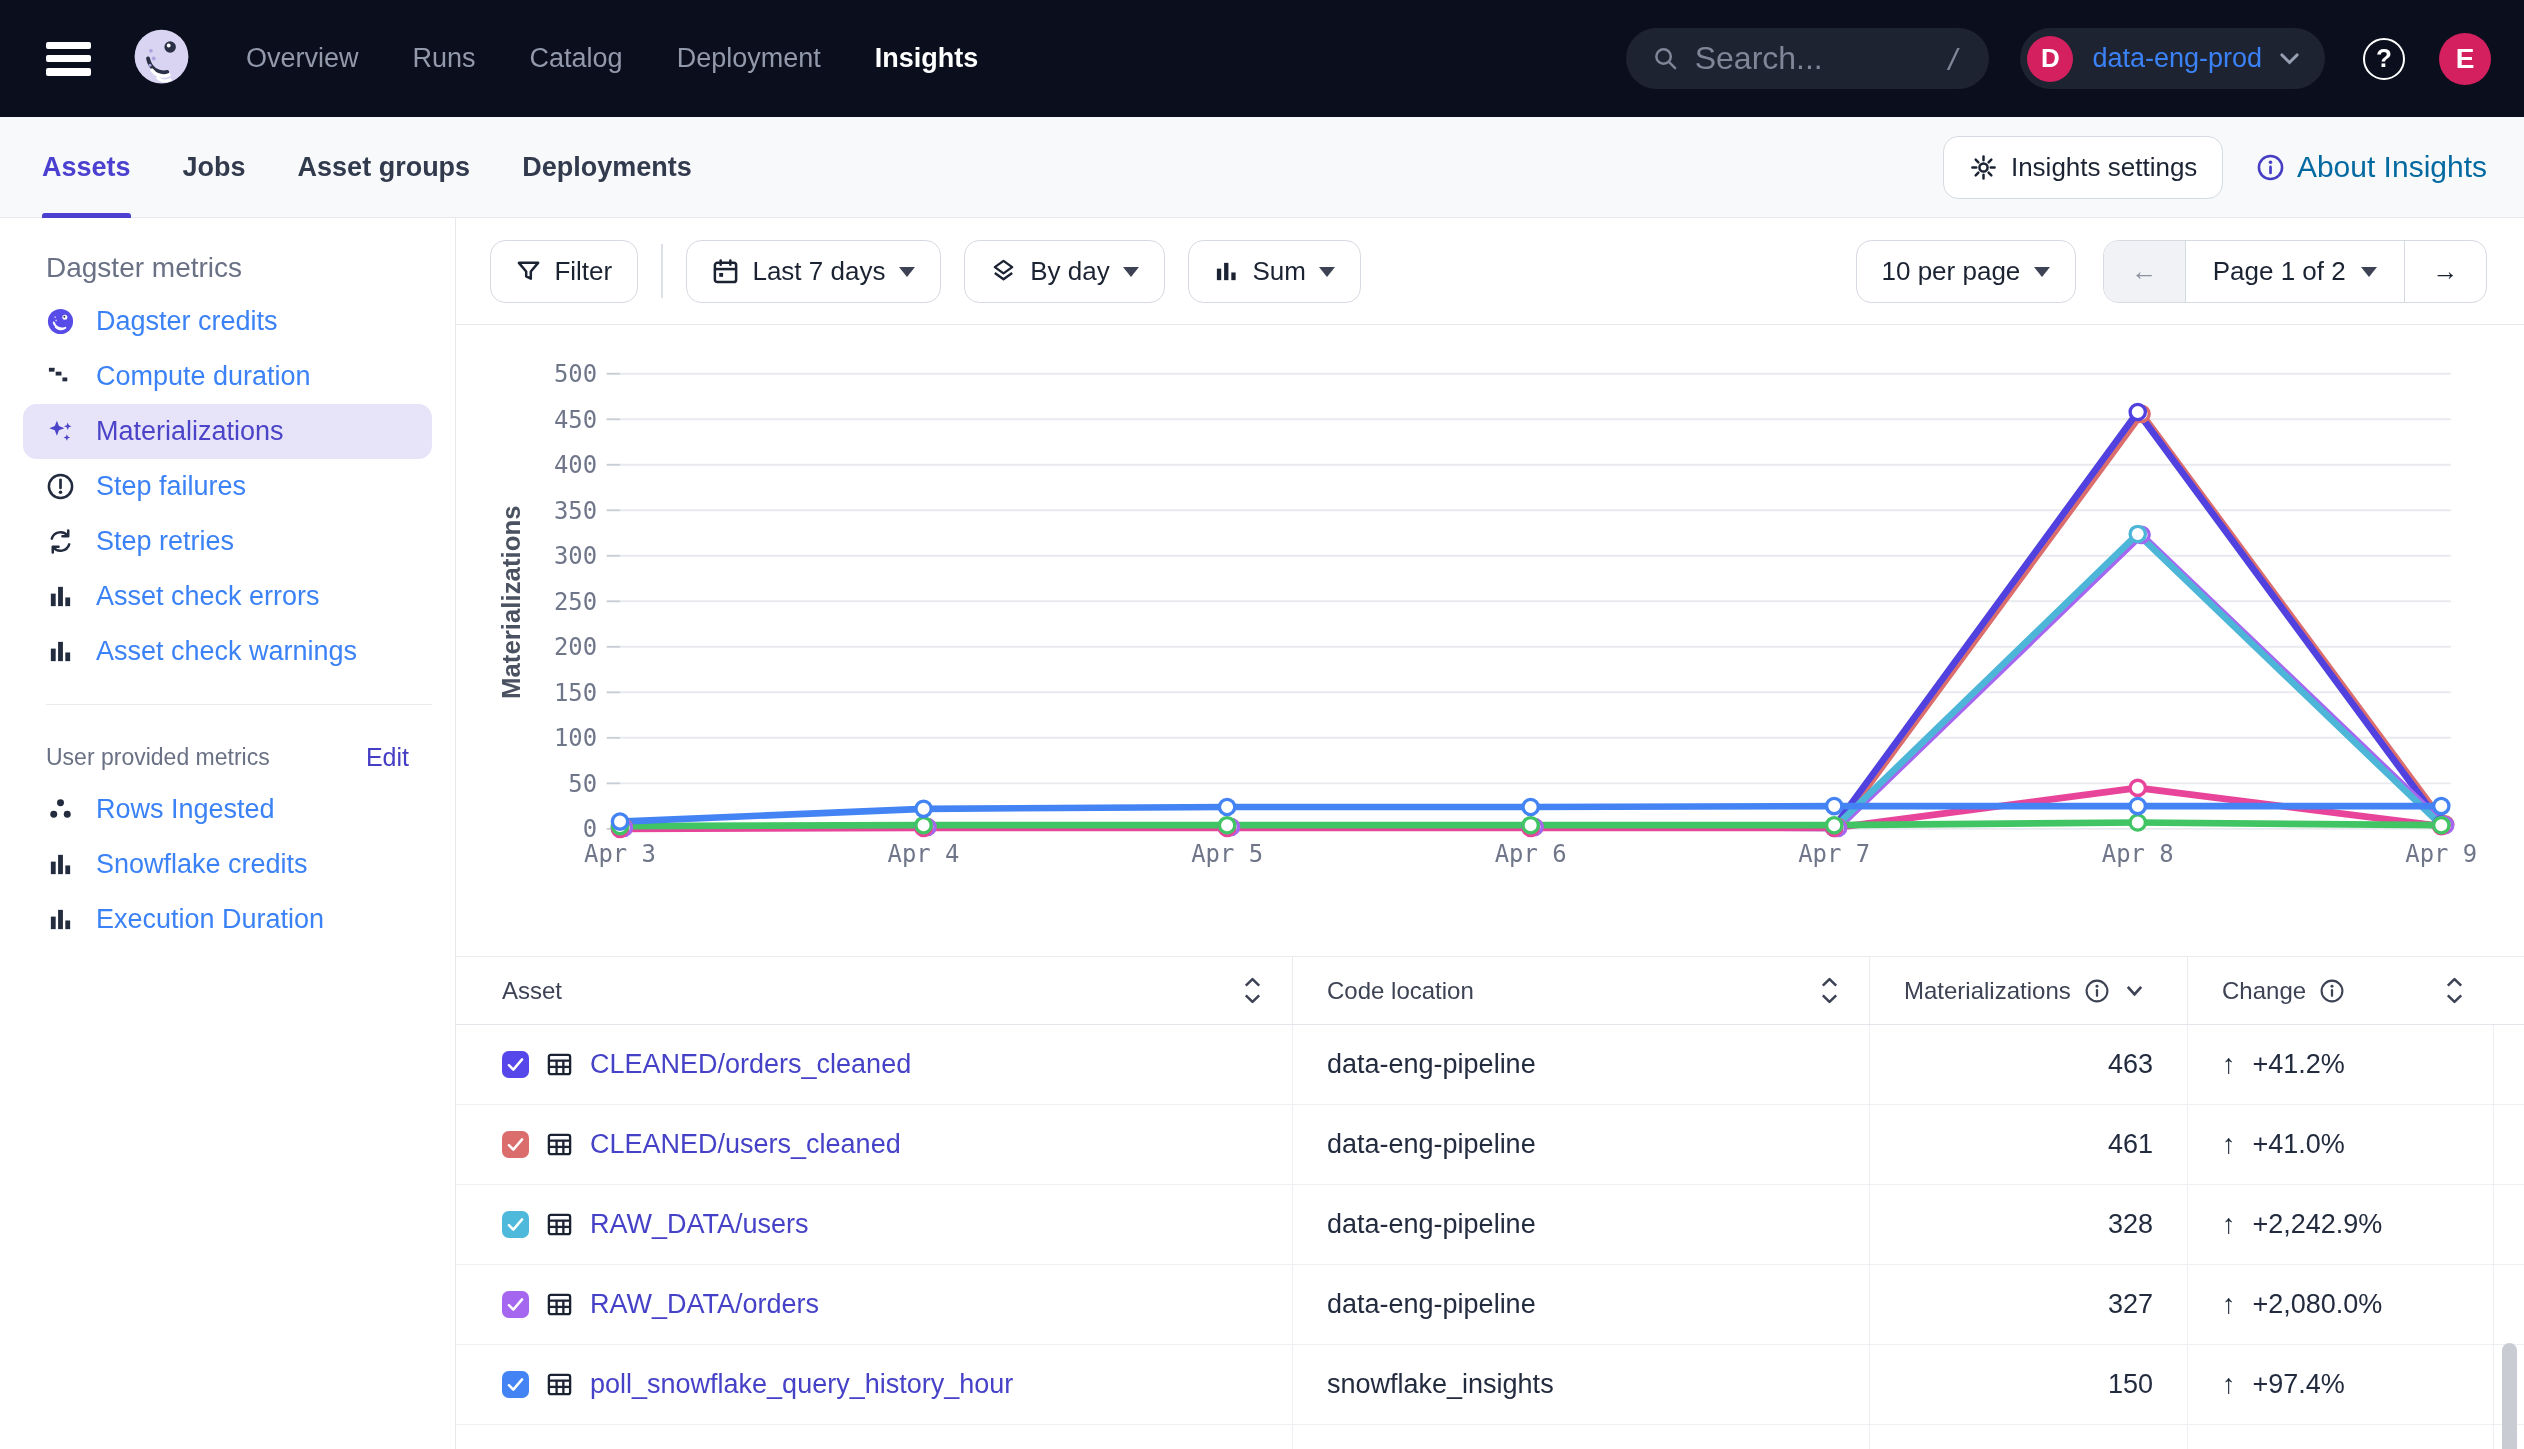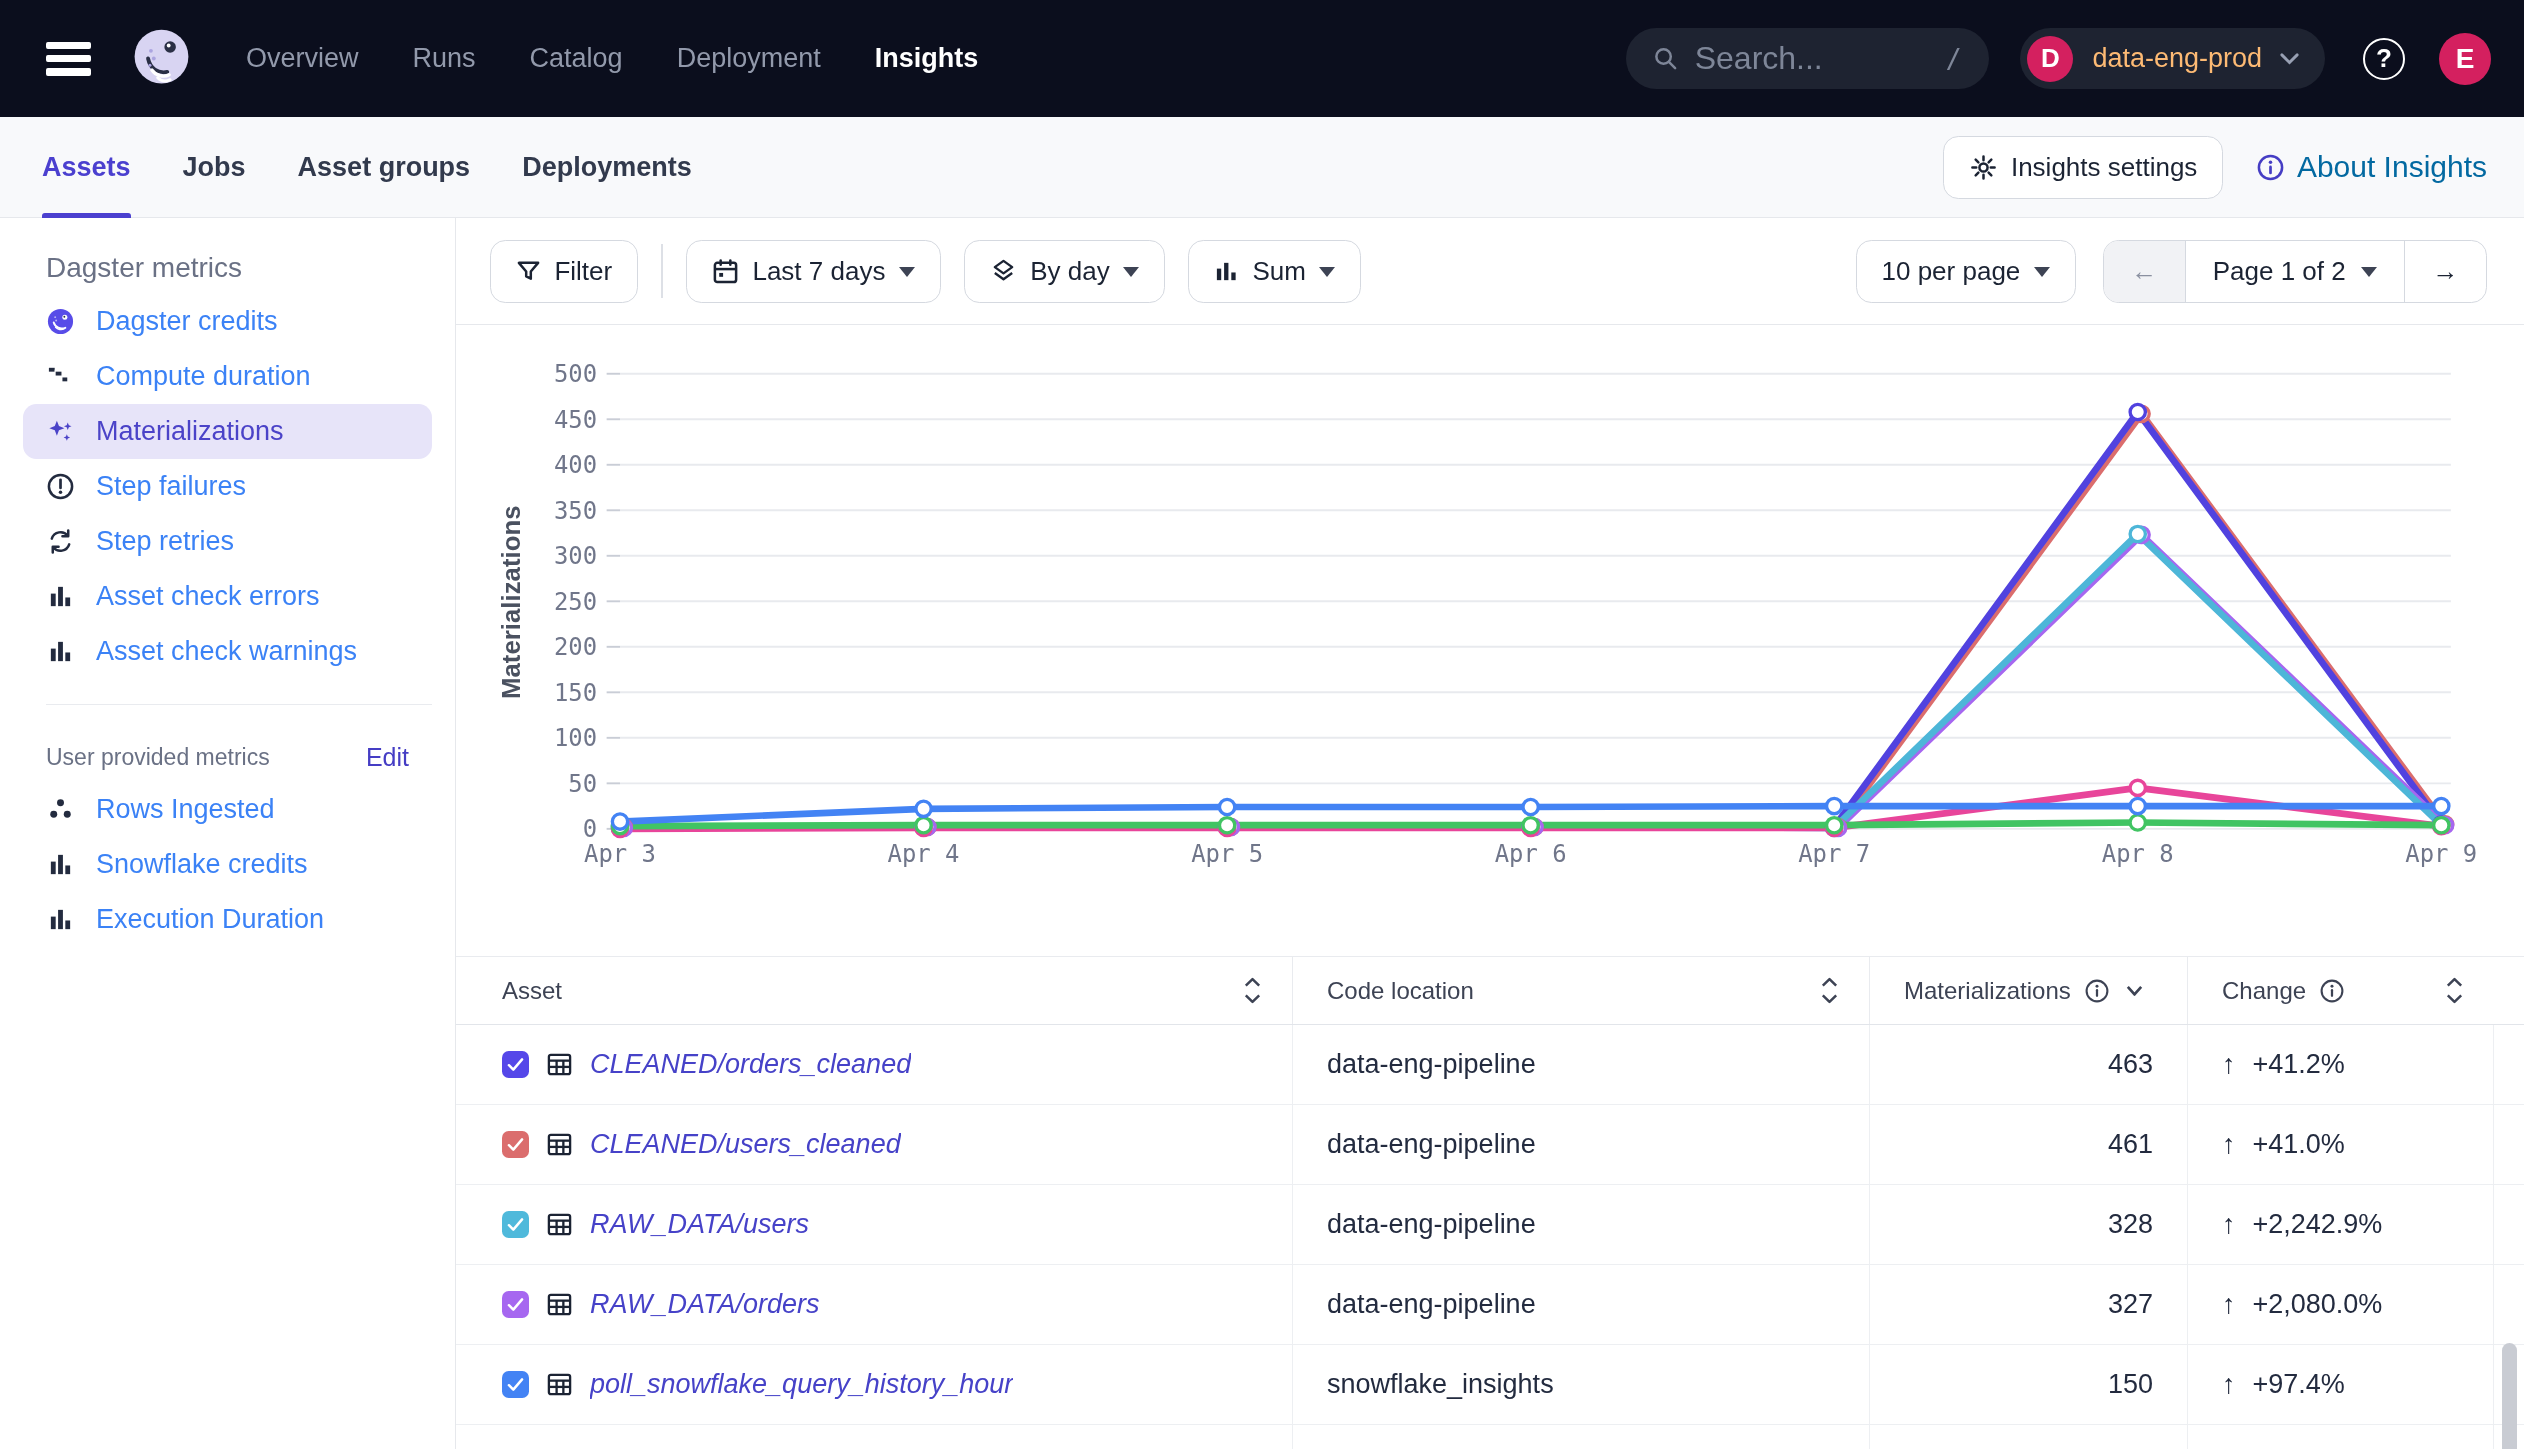--- a/index.html
+++ b/index.html
@@ -20,21 +20,21 @@
   .top-right { margin-left:auto; display:flex; align-items:center; margin-right:34px; }
   .searchbox { width:363px; height:61px; background:#1e2331; border-radius:31px; display:flex;
     align-items:center; padding:0 27px; }
   .searchbox .mag { width:25px; height:25px; margin-right:17px; flex:none; }
   .searchbox .ph { font-size:32px; color:#7e8698; flex:1; }
   .searchbox .slash { font-size:27px; color:#7e8698; }
   .orgpill { height:61px; margin-left:31px; background:#1e2331; border-radius:31px; display:flex;
     align-items:center; padding:0 25px 0 7.7px; cursor:pointer; }
   .avatar-sm { width:46px; height:46px; border-radius:50%; background:#d4205f; color:#fff;
     font-size:26px; font-weight:bold; display:flex; align-items:center; justify-content:center; }
-  .orgpill .orgname { color:#fdba74; font-size:27px; margin:0 17px 0 19px; }
+  .orgpill .orgname { color:#3b82f6; font-size:27px; margin:0 17px 0 19px; }
   .help { width:42px; height:42px; margin-left:38px; border:2.9px solid #fff; border-radius:50%;
     color:#fff; font-size:26px; font-weight:bold; display:flex; align-items:center; justify-content:center; cursor:pointer; }
   .avatar-lg { width:52px; height:52px; border-radius:50%; background:#d4205f; color:#fff; font-size:28px;
     font-weight:bold; display:flex; align-items:center; justify-content:center; margin-left:34px; cursor:pointer; }
 
   
   .tabbar { position:absolute; left:0; top:117px; width:2525px; height:101px; background:#f8f9fb;
     border-bottom:1.9px solid #e6e8ec; display:flex; align-items:center; }
   .tabs { display:flex; align-items:stretch; height:100%; margin-left:42px; gap:52px; }
   .tab { display:flex; align-items:center; font-size:27px; font-weight:bold; color:#323a4d;
@@ -88,21 +88,21 @@
     border-top:1.9px solid #e9ebef; border-bottom:1.9px solid #e2e5ea; align-items:center; }
   .th { display:flex; align-items:center; height:100%; font-size:24px; color:#3d4354; gap:13.4px;
     border-right:1.9px solid #e9ebef; padding:0 29px 0 34px; cursor:pointer; }
   .th:first-child { padding-left:46px; }
   .th:last-child, .th.nob { border-right:none; }
   .th .spacer { flex:1; }
   .tbody .tr { display:grid; grid-template-columns:837px 577px 318px 306px 31px; height:80px;
     border-bottom:1.9px solid #edeff2; align-items:center; }
   .td { display:flex; align-items:center; height:100%; font-size:27px; color:#232b3f;
     padding:0 29px 0 34px; border-right:1.9px solid #edeff2; }
-  .td.asset { padding-left:46px; gap:17px;font-style:italic; }
+  .td.asset { padding-left:46px; gap:17px; }
   .td.num { justify-content:flex-end; padding-right:34px; }
   .td.nob { border-right:none; }
   .checkbox { width:27px; height:27px; border-radius:6.7px; flex:none; display:flex; align-items:center;
     justify-content:center; cursor:pointer; }
   .alink { color:#4642c8; cursor:pointer; white-space:nowrap; overflow:hidden; text-overflow:ellipsis; }
   .gridicn { width:27px; height:27px; flex:none; color:#1b2333; }
   .chg { display:flex; gap:17px; align-items:center; }
   .scrollthumb { position:absolute; right:7.7px; top:387px; width:15.3px; height:383px; border-radius:7.7px;
     background:#c9ccd3; cursor:pointer; }
 

